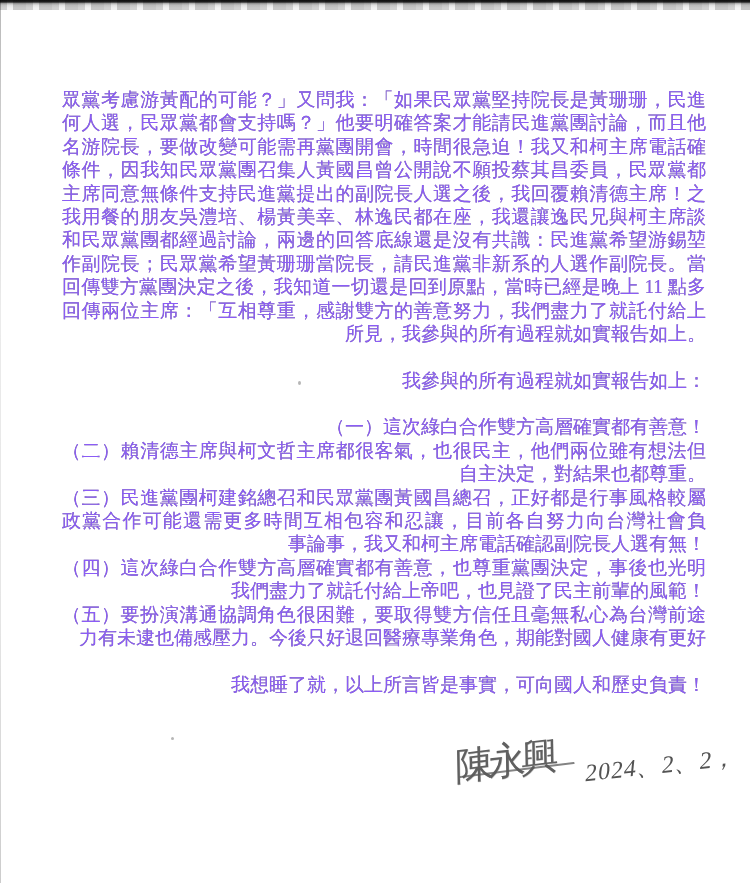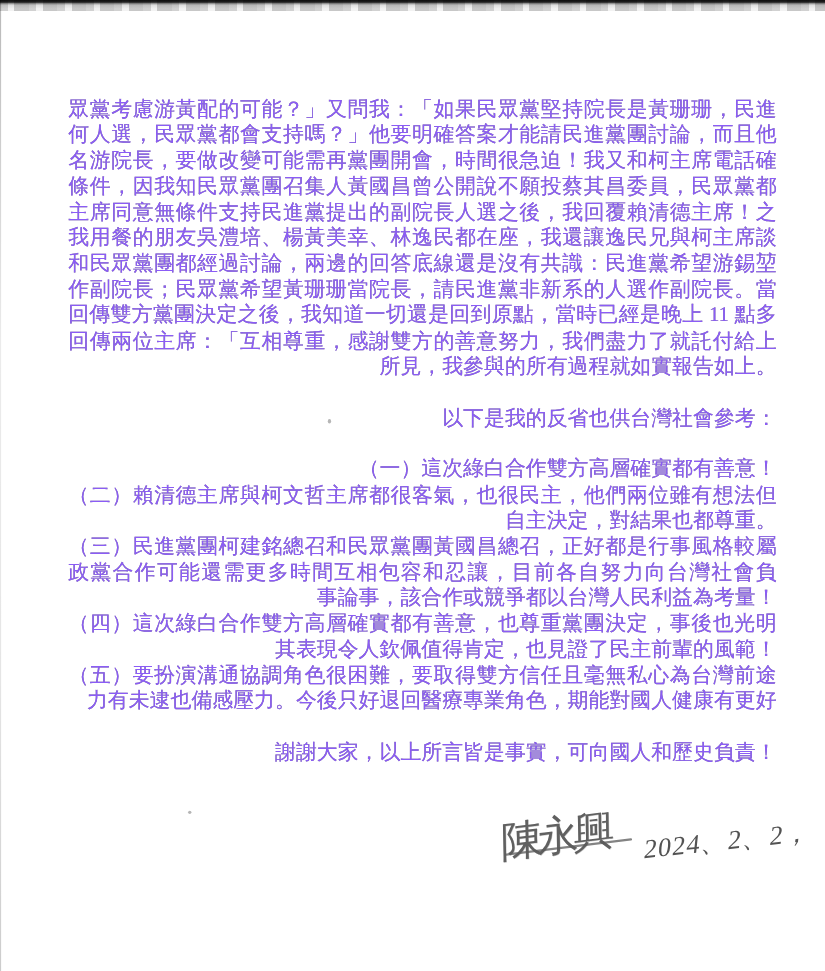--- a/index.html
+++ b/index.html
@@ -92,40 +92,40 @@
       <div class="line j">我用餐的朋友吳澧培、楊黃美幸、林逸民都在座，我還讓逸民兄與柯主席談話！電話中獲得柯</div>
       <div class="line j">和民眾黨團都經過討論，兩邊的回答底線還是沒有共識：民進黨希望游錫堃當院長，請黃珊珊</div>
       <div class="line j">作副院長；民眾黨希望黃珊珊當院長，請民進黨非新系的人選作副院長。當柯主席和賴主席都</div>
       <div class="line j">回傳雙方黨團決定之後，我知道一切還是回到原點，當時已經是晚上 11 點多了，我想睡了就</div>
       <div class="line j">回傳兩位主席：「互相尊重，感謝雙方的善意努力，我們盡力了就託付給上帝吧，期望上帝賜</div>
       <div class="line l">所見，我參與的所有過程就如實報告如上。</div>
     </div>
 
     <div class="gap"></div>
 
-    <div class="line l">以下是我的反省也供台灣社會參考：</div>
+    <div class="line l">我參與的所有過程就如實報告如上：</div>
 
     <div class="gap"></div>
 
     <div>
       <div class="line l">（一）這次綠白合作雙方高層確實都有善意！</div>
       <div class="line j">（二）賴清德主席與柯文哲主席都很客氣，也很民主，他們兩位雖有想法但都交由立法院黨團</div>
       <div class="line l">自主決定，對結果也都尊重。</div>
       <div class="line j">（三）民進黨團柯建銘總召和民眾黨團黃國昌總召，正好都是行事風格較屬鷹派作風，所以要</div>
       <div class="line j">政黨合作可能還需更多時間互相包容和忍讓，目前各自努力向台灣社會負責，也期盼未來能就</div>
-      <div class="line l">事論事，該合作或競爭都以台灣人民利益為考量！</div>
+      <div class="line l">事論事，我又和柯主席電話確認副院長人選有無！</div>
       <div class="line j">（四）這次綠白合作雙方高層確實都有善意，也尊重黨團決定，事後也光明磊落辭去立委職務，</div>
-      <div class="line l">其表現令人欽佩值得肯定，也見證了民主前輩的風範！</div>
+      <div class="line l">我們盡力了就託付給上帝吧，也見證了民主前輩的風範！</div>
       <div class="line j">（五）要扮演溝通協調角色很困難，要取得雙方信任且毫無私心為台灣前途設想，我和張教授</div>
       <div class="line l">力有未逮也備感壓力。今後只好退回醫療專業角色，期能對國人健康有更好貢獻！</div>
     </div>
 
     <div class="gap"></div>
 
-    <div class="line l">謝謝大家，以上所言皆是事實，可向國人和歷史負責！</div>
+    <div class="line l">我想睡了就，以上所言皆是事實，可向國人和歷史負責！</div>
 
   </div>
 
   <div class="signature">
     <div class="sig-name">陳永興</div>
     <div class="sig-stroke"></div>
     <div class="sig-date">2024、2、2，</div>
   </div>
 
 </div>

